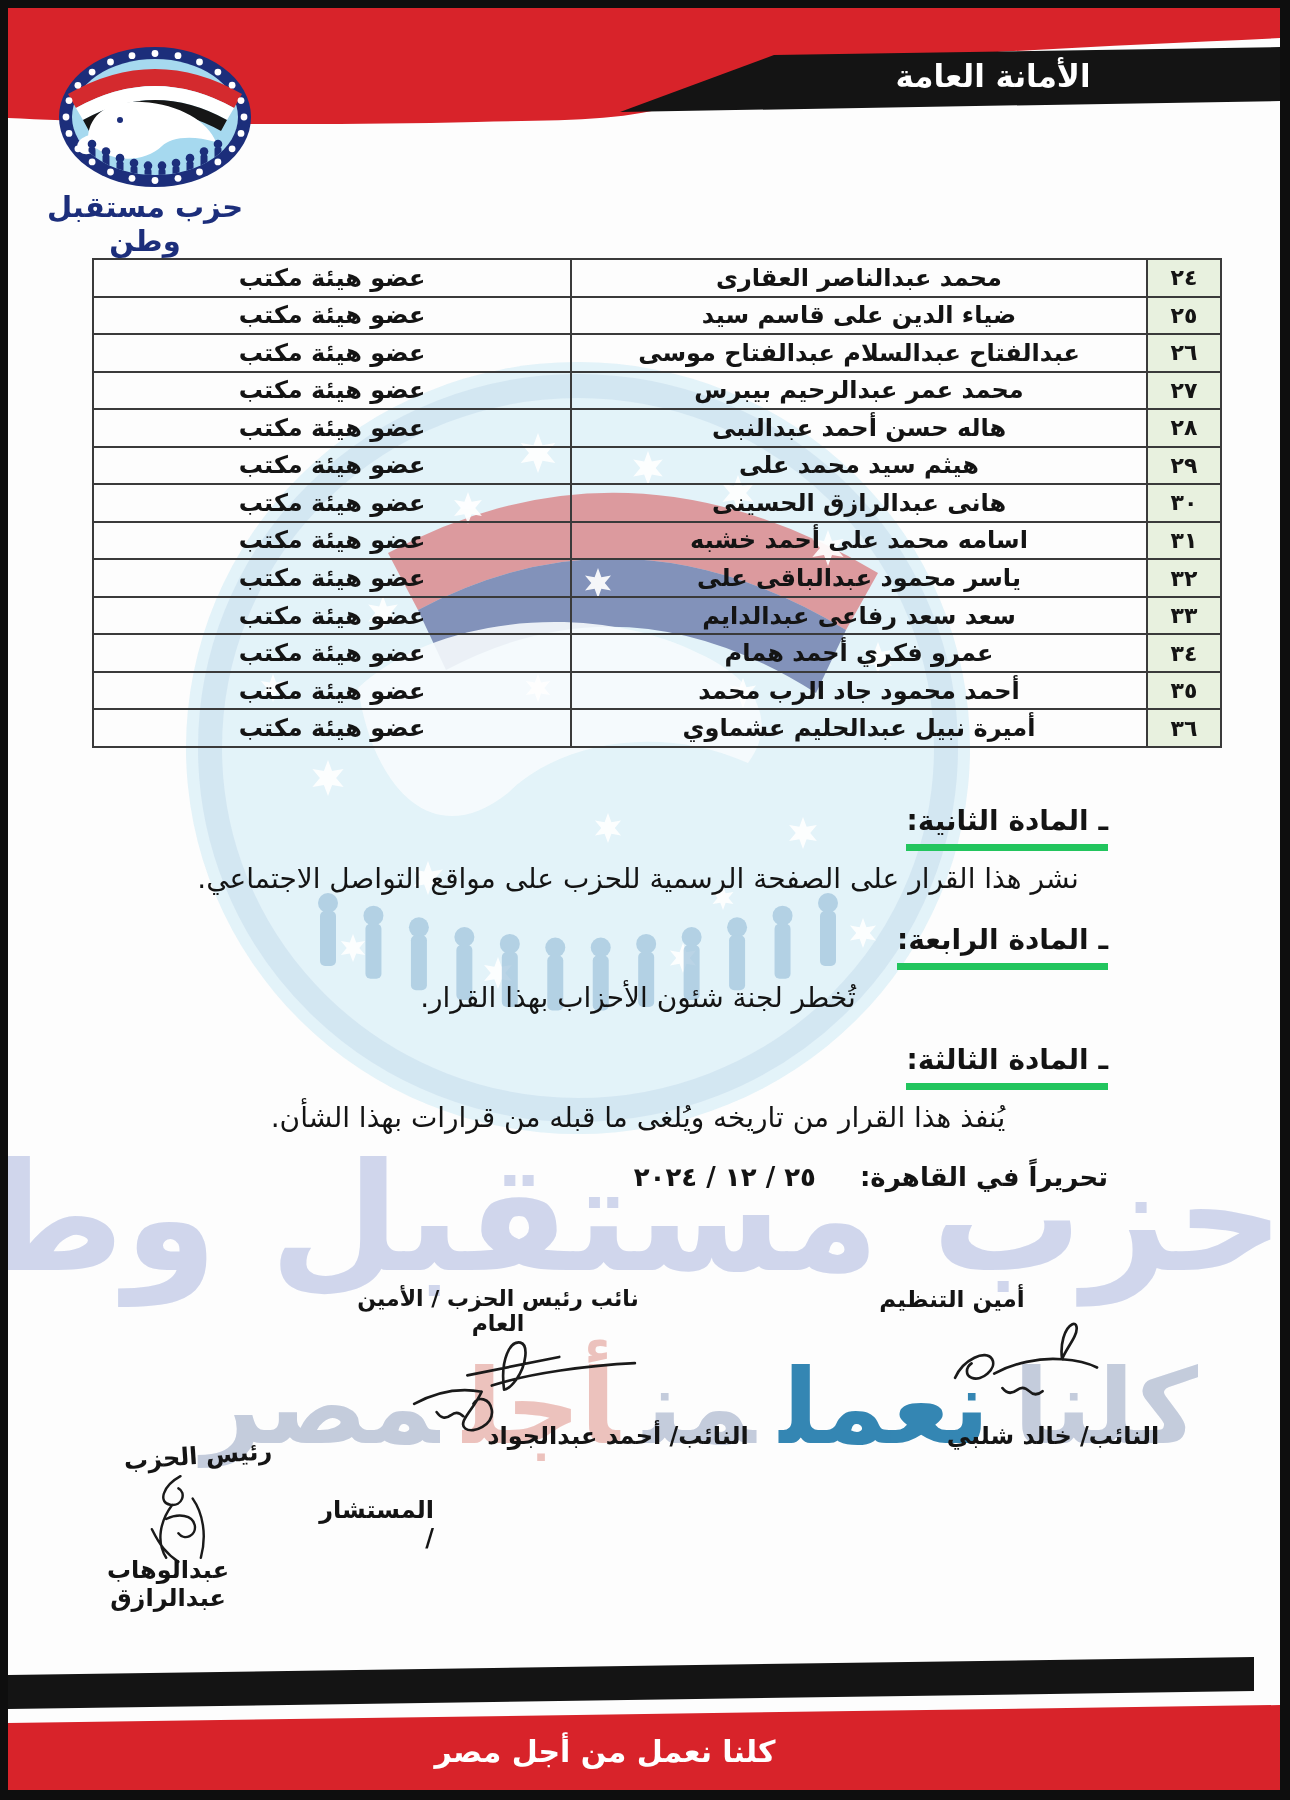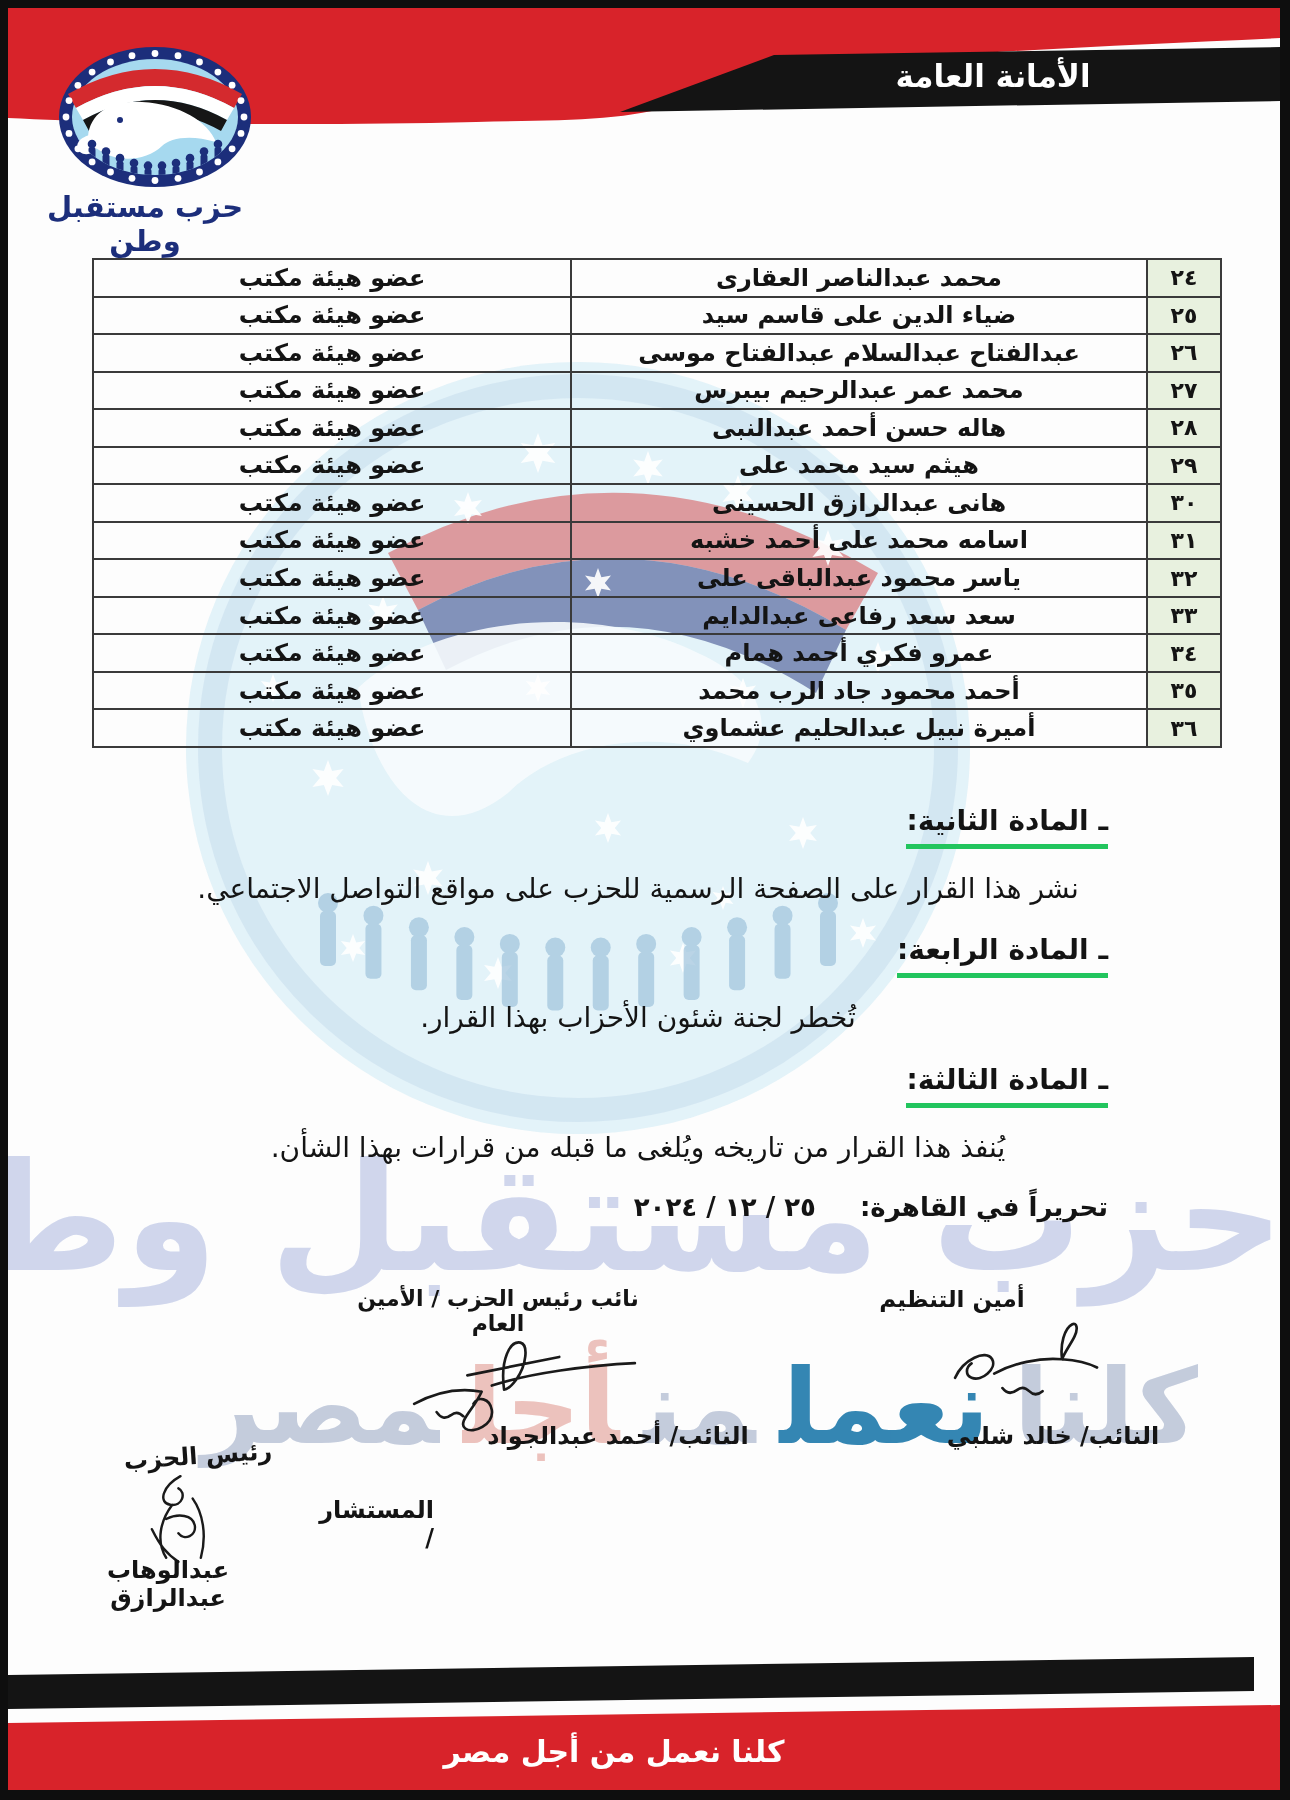--- a/index.html
+++ b/index.html
@@ -20,41 +20,41 @@
              white-space:nowrap;opacity:.8;line-height:1.1;letter-spacing:-1px;}
   .wm-slogan span{margin:0 12px;}
   
   .members-table{position:absolute;left:84px;top:250px;width:1128px;height:490px;z-index:2;
                  border-collapse:collapse;table-layout:fixed;direction:rtl;}
   .members-table td{border:2px solid #3a3a3a;text-align:center;vertical-align:middle;
                     font-weight:700;font-size:24px;padding:0 22px;background:transparent;}
   .members-table td.num{background:#e8f1df;font-size:22px;}
   
   .articles{right:172px;top:796px;width:940px;z-index:2;text-align:right;}
-  .art-head{display:inline-block;font-size:28px;font-weight:700;border-bottom:5px solid #22c55e;
-            padding-bottom:7px;margin-bottom:22px;}
+  .art-head{display:inline-block;font-size:28px;font-weight:700;border-bottom:7px solid #22c55e;
+            padding-bottom:7px;margin-bottom:10px;}
   .art-body{font-size:28px;font-weight:400;margin-bottom:26px;line-height:1.3;text-align:center;}
   .dateline{margin-top:10px;font-size:26px;font-weight:700;}
   .date-gap{display:inline-block;width:44px;}
   
   .sig{z-index:3;font-weight:700;text-align:center;}
   .sig-title-org{left:824px;top:1278px;width:240px;font-size:23px;}
   .sig-title-dep{left:340px;top:1278px;width:300px;font-size:22px;}
   .sig-name-org{left:880px;top:1414px;width:330px;font-size:24px;}
   .sig-name-dep{left:430px;top:1414px;width:360px;font-size:24px;}
   .sig-svg{z-index:3;}
   #sig-khaled{left:930px;top:1306px;width:170px;height:108px;}
   #sig-deputy{left:398px;top:1316px;width:235px;height:118px;}
   #sig-president{left:112px;top:1460px;width:125px;height:102px;}
   .president-title{left:100px;top:1434px;width:180px;font-size:24px;transform:rotate(-4deg);}
   .counselor-label{left:296px;top:1488px;width:130px;font-size:24px;text-align:right;}
   .president-name{left:40px;top:1548px;width:240px;font-size:24px;}
   
   #footer-svg{left:0;top:1645px;width:1272px;height:137px;z-index:4;}
-  .footer-slogan{left:366px;top:1726px;width:480px;text-align:center;z-index:5;
+  .footer-slogan{left:357px;top:1726px;width:480px;text-align:center;z-index:5;
                  font-size:30px;font-weight:700;color:#ffffff;}
 </style>
 </head>
 <body>
 
 <div class="page">
 
   <svg id="wm-circle" class="abs wm" viewBox="0 0 800 780">
     <ellipse cx="400" cy="390" rx="392" ry="386" fill="#d7eef7" opacity="0.7"></ellipse>
     <ellipse cx="400" cy="390" rx="368" ry="362" fill="none" stroke="#c6dded" stroke-width="24" opacity="0.55"></ellipse>

